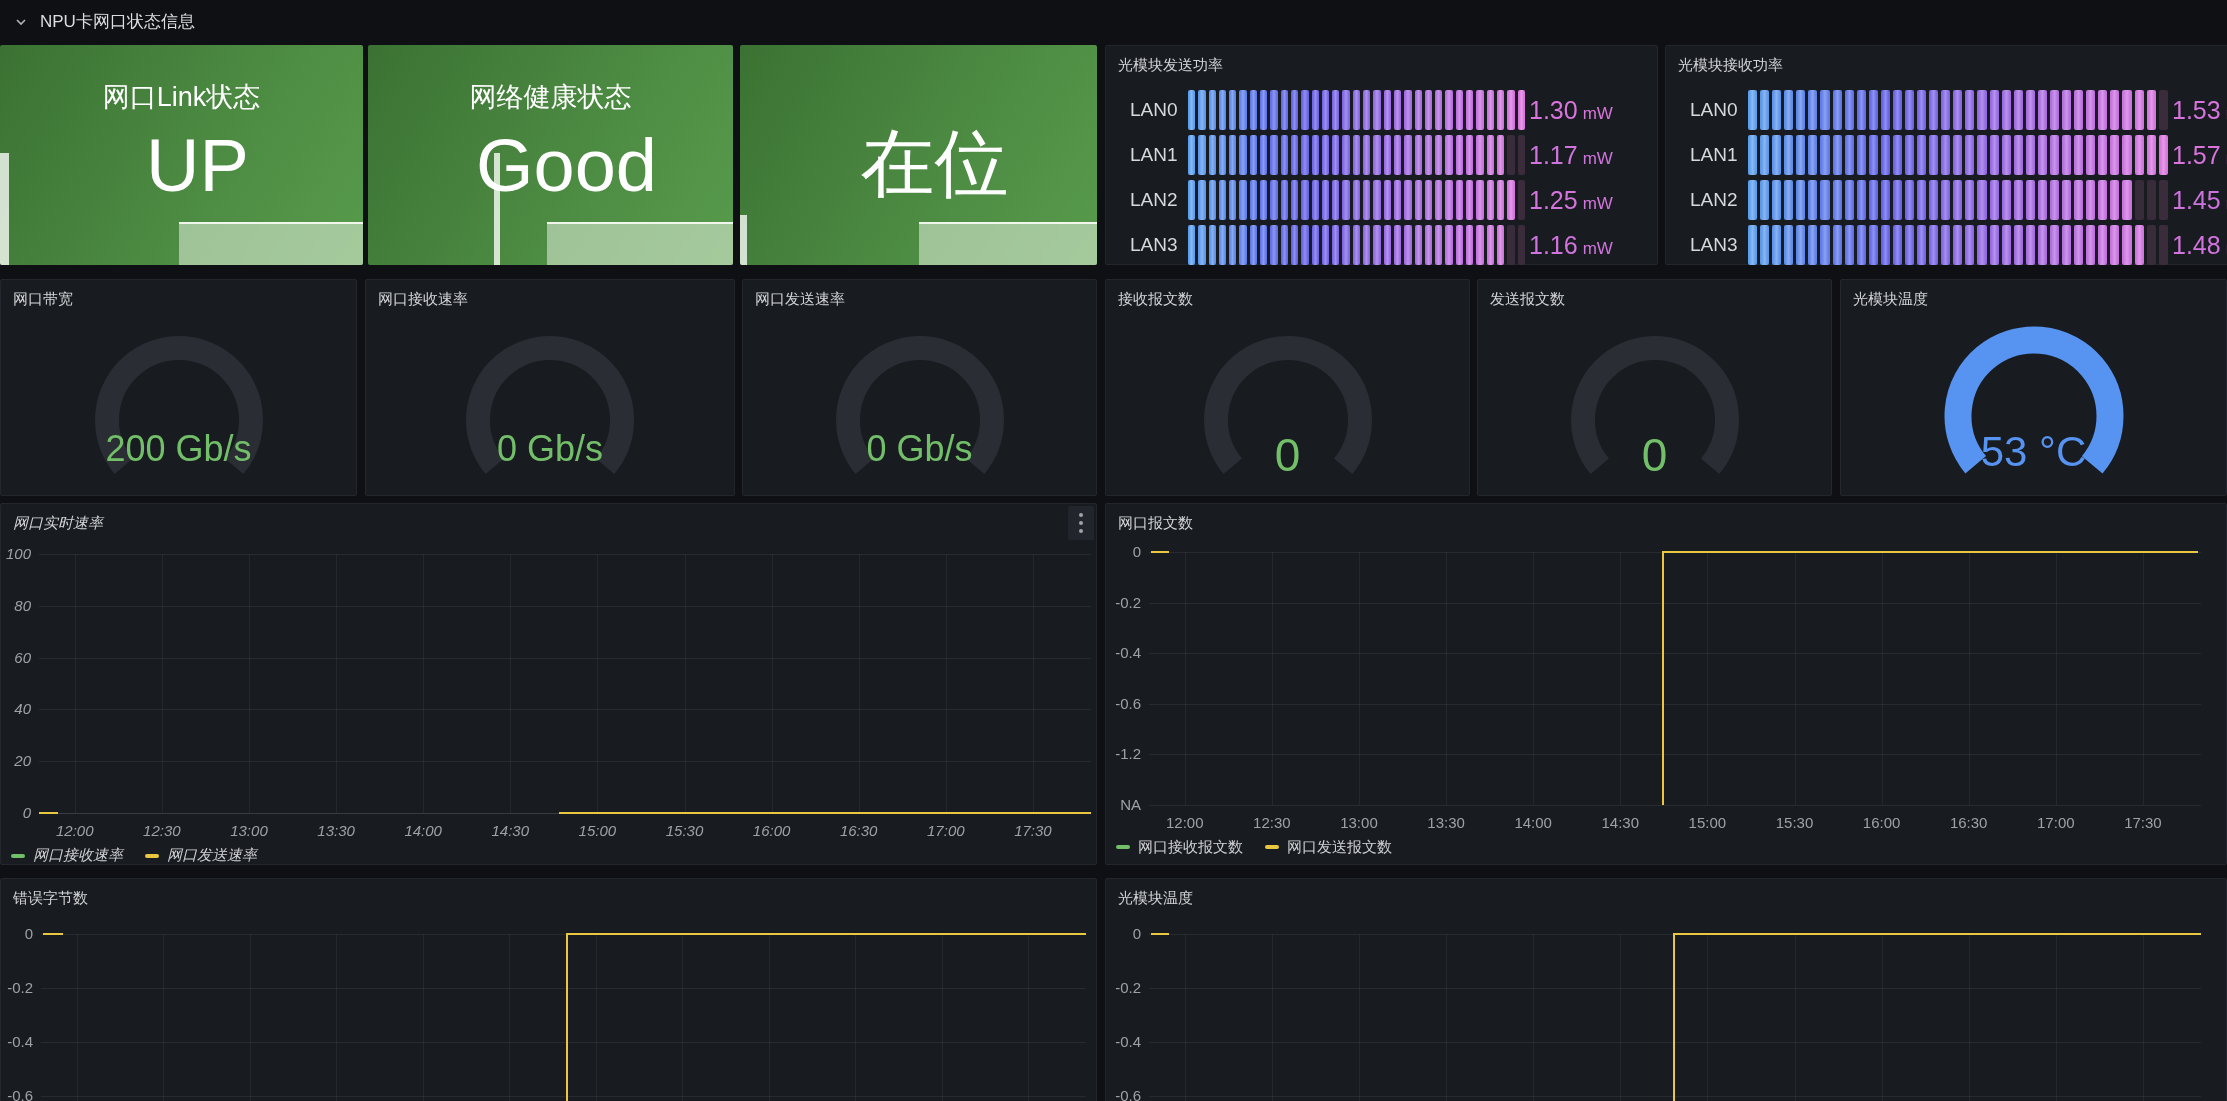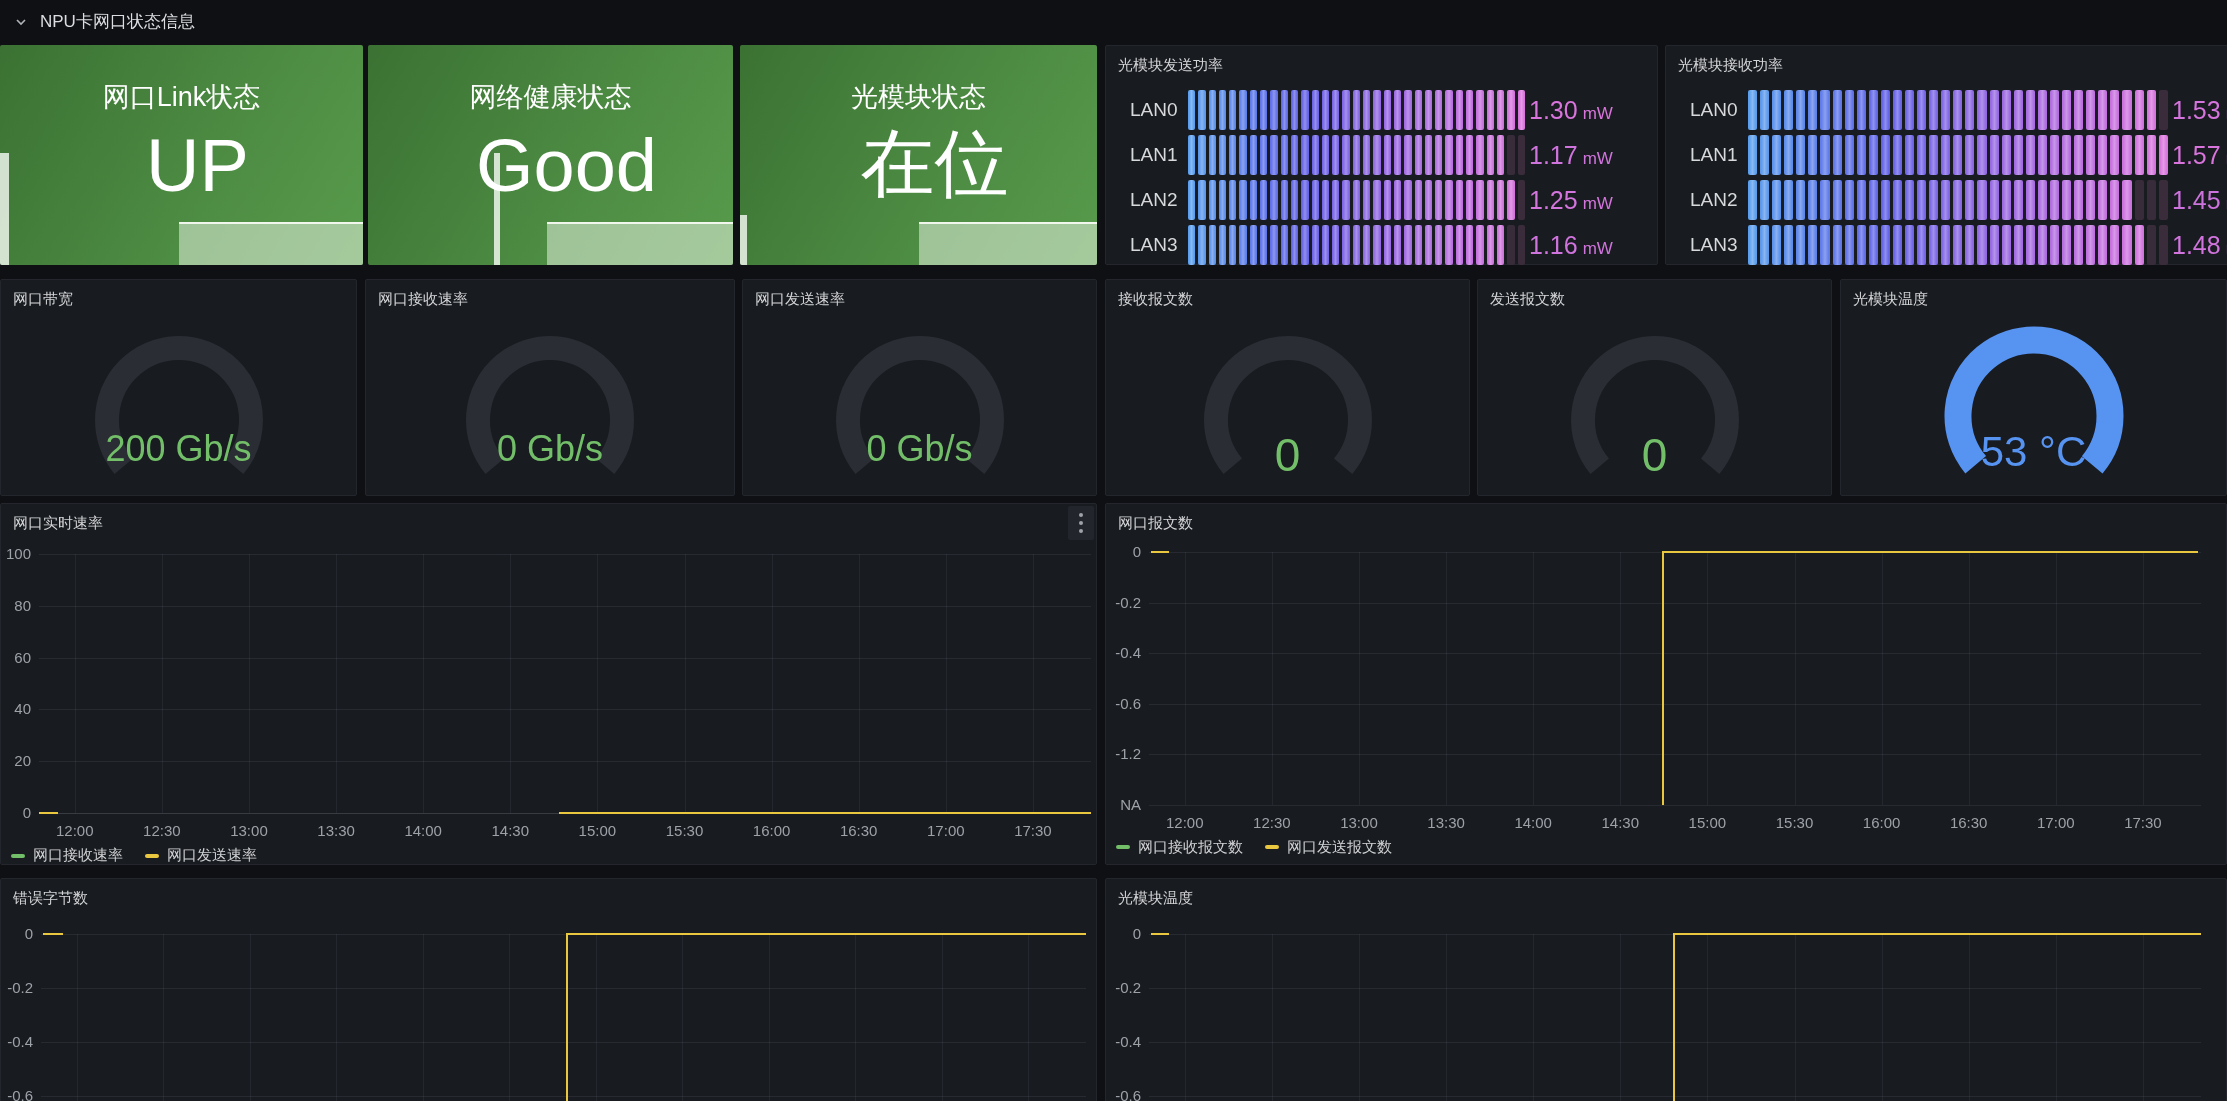--- a/index.html
+++ b/index.html
@@ -78,21 +78,20 @@
     </div>
     <div class="panel stat" style="left: 368px; top: 45px; width: 365px; height: 220px; background: linear-gradient(121deg, rgb(59, 114, 51) 0%, rgb(76, 138, 66) 55%, rgb(88, 155, 76) 100%);">
       <div class="stat-title">网络健康状态</div>
       <div class="stat-value">Good</div>
       <div class="spark">
         <div class="spark-area" style="left: 49%; top: 61.5%;"></div>
         <div class="spark-mark" style="left: 34.5%; width: 1.7%; height: 100%;"></div>
       </div>
     </div>
     <div class="panel stat" style="left: 740px; top: 45px; width: 357px; height: 220px; background: linear-gradient(121deg, rgb(59, 114, 51) 0%, rgb(76, 138, 66) 55%, rgb(88, 155, 76) 100%);">
-      <div class="stat-title">光模块状态</div>
       <div class="stat-value">在位</div>
       <div class="spark">
         <div class="spark-area" style="left: 50%; top: 61.5%;"></div>
         <div class="spark-mark" style="left: 0%; width: 2%; height: 45%;"></div>
       </div>
     </div>
     <div class="panel" style="left: 1105px; top: 45px; width: 553px; height: 220px;">
       <div class="ptitle">光模块发送功率</div>
       <div class="bg-rows">
         <div class="bg-row">
@@ -457,21 +456,21 @@
         </svg></div>
       <div class="g-value" style="color: rgb(115, 191, 105); font-size: 46px;">0</div>
     </div>
     <div class="panel" style="left: 1840px; top: 279px; width: 387px; height: 217px;">
       <div class="ptitle">光模块温度</div>
       <div class="g-svg" style="top: 46px;"><svg width="210" height="168" viewBox="0 0 210 168">
           <circle cx="105" cy="90" r="76" fill="none" stroke="#5794f2" stroke-width="27" pathLength="100" stroke-dasharray="72.2 27.8" transform="rotate(140.1 105 90)"></circle>
         </svg></div>
       <div class="g-value" style="color: rgb(87, 148, 242); font-size: 42px;">53 °C</div>
     </div>
-    <div class="panel" style="left: 0px; top: 503px; width: 1097px; height: 362px;">
+    <div class="panel" style="left: 0px; top: 503px; width: 1097px; height: 362px; font-style: italic;">
       <div class="ptitle">网口实时速率</div>
       <div class="kebab">
         <div class="kdot"></div>
         <div class="kdot"></div>
         <div class="kdot"></div>
       </div>
       <div class="gl-h" style="left: 38px; width: 1052px; top: 50px;"></div>
       <div class="ylab" style="left: 0px; width: 30px; top: 41px;">100</div>
       <div class="gl-h" style="left: 38px; width: 1052px; top: 101.8px;"></div>
       <div class="ylab" style="left: 0px; width: 30px; top: 92.8px;">80</div>

